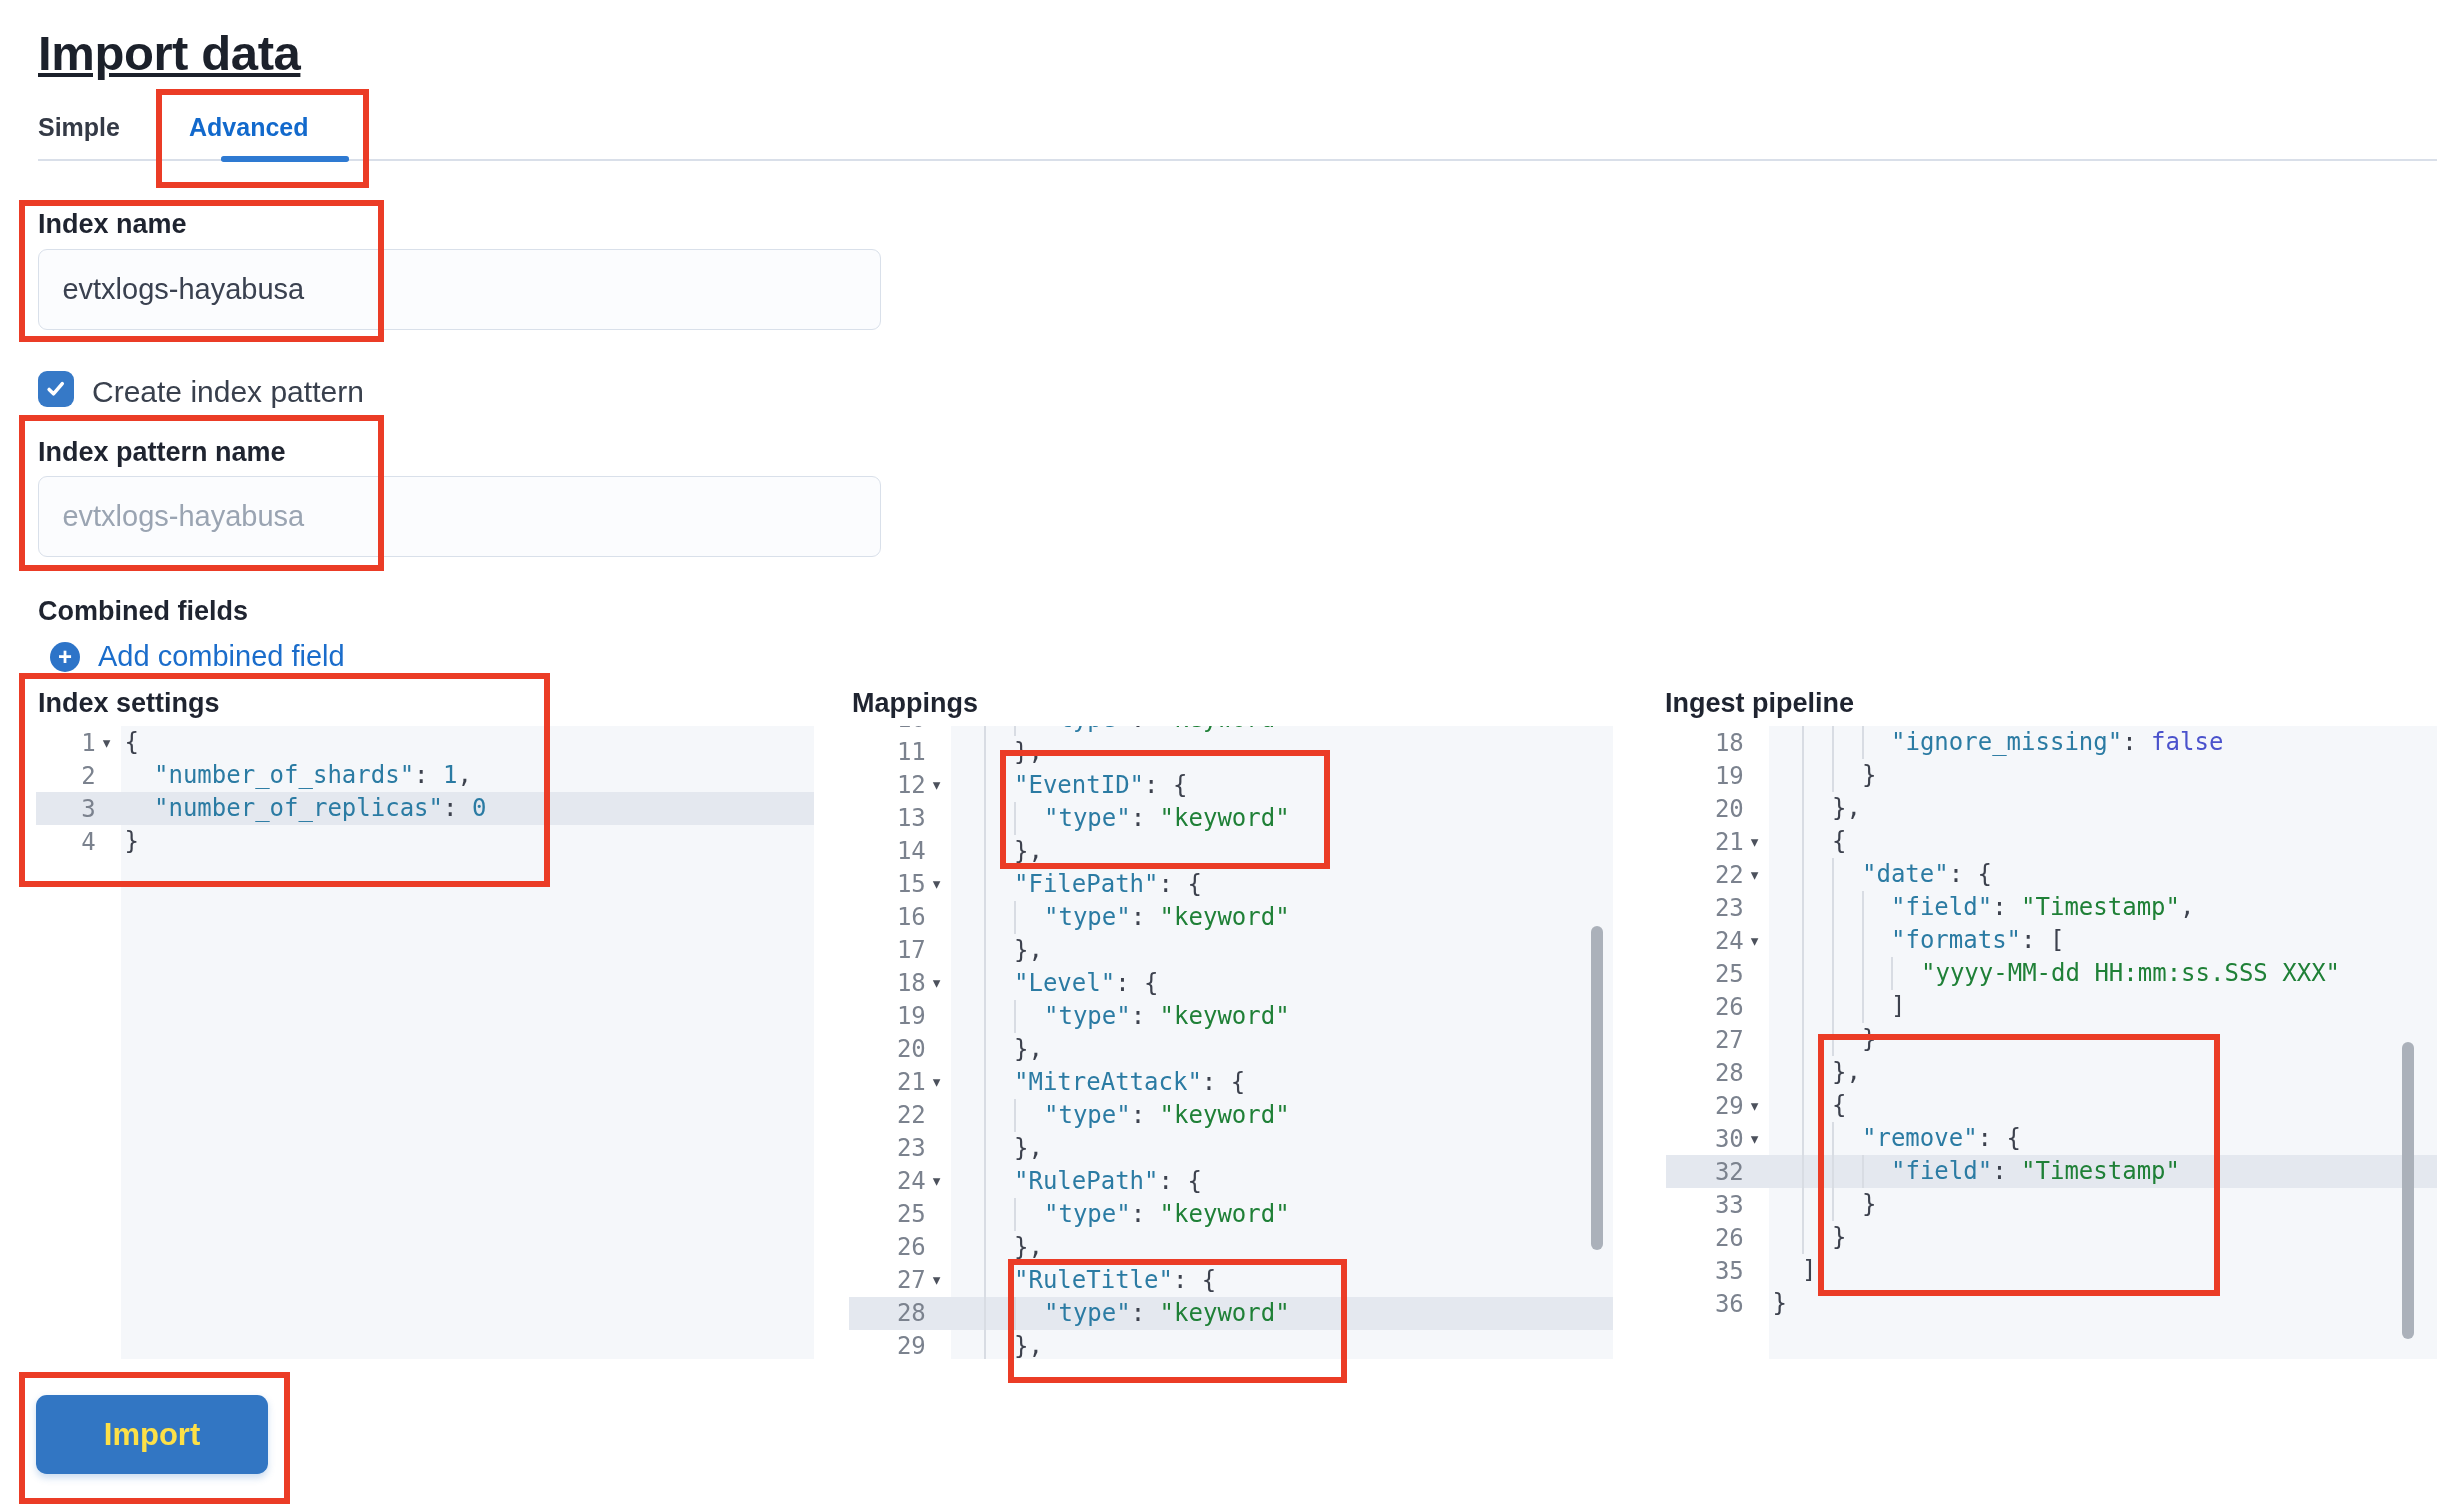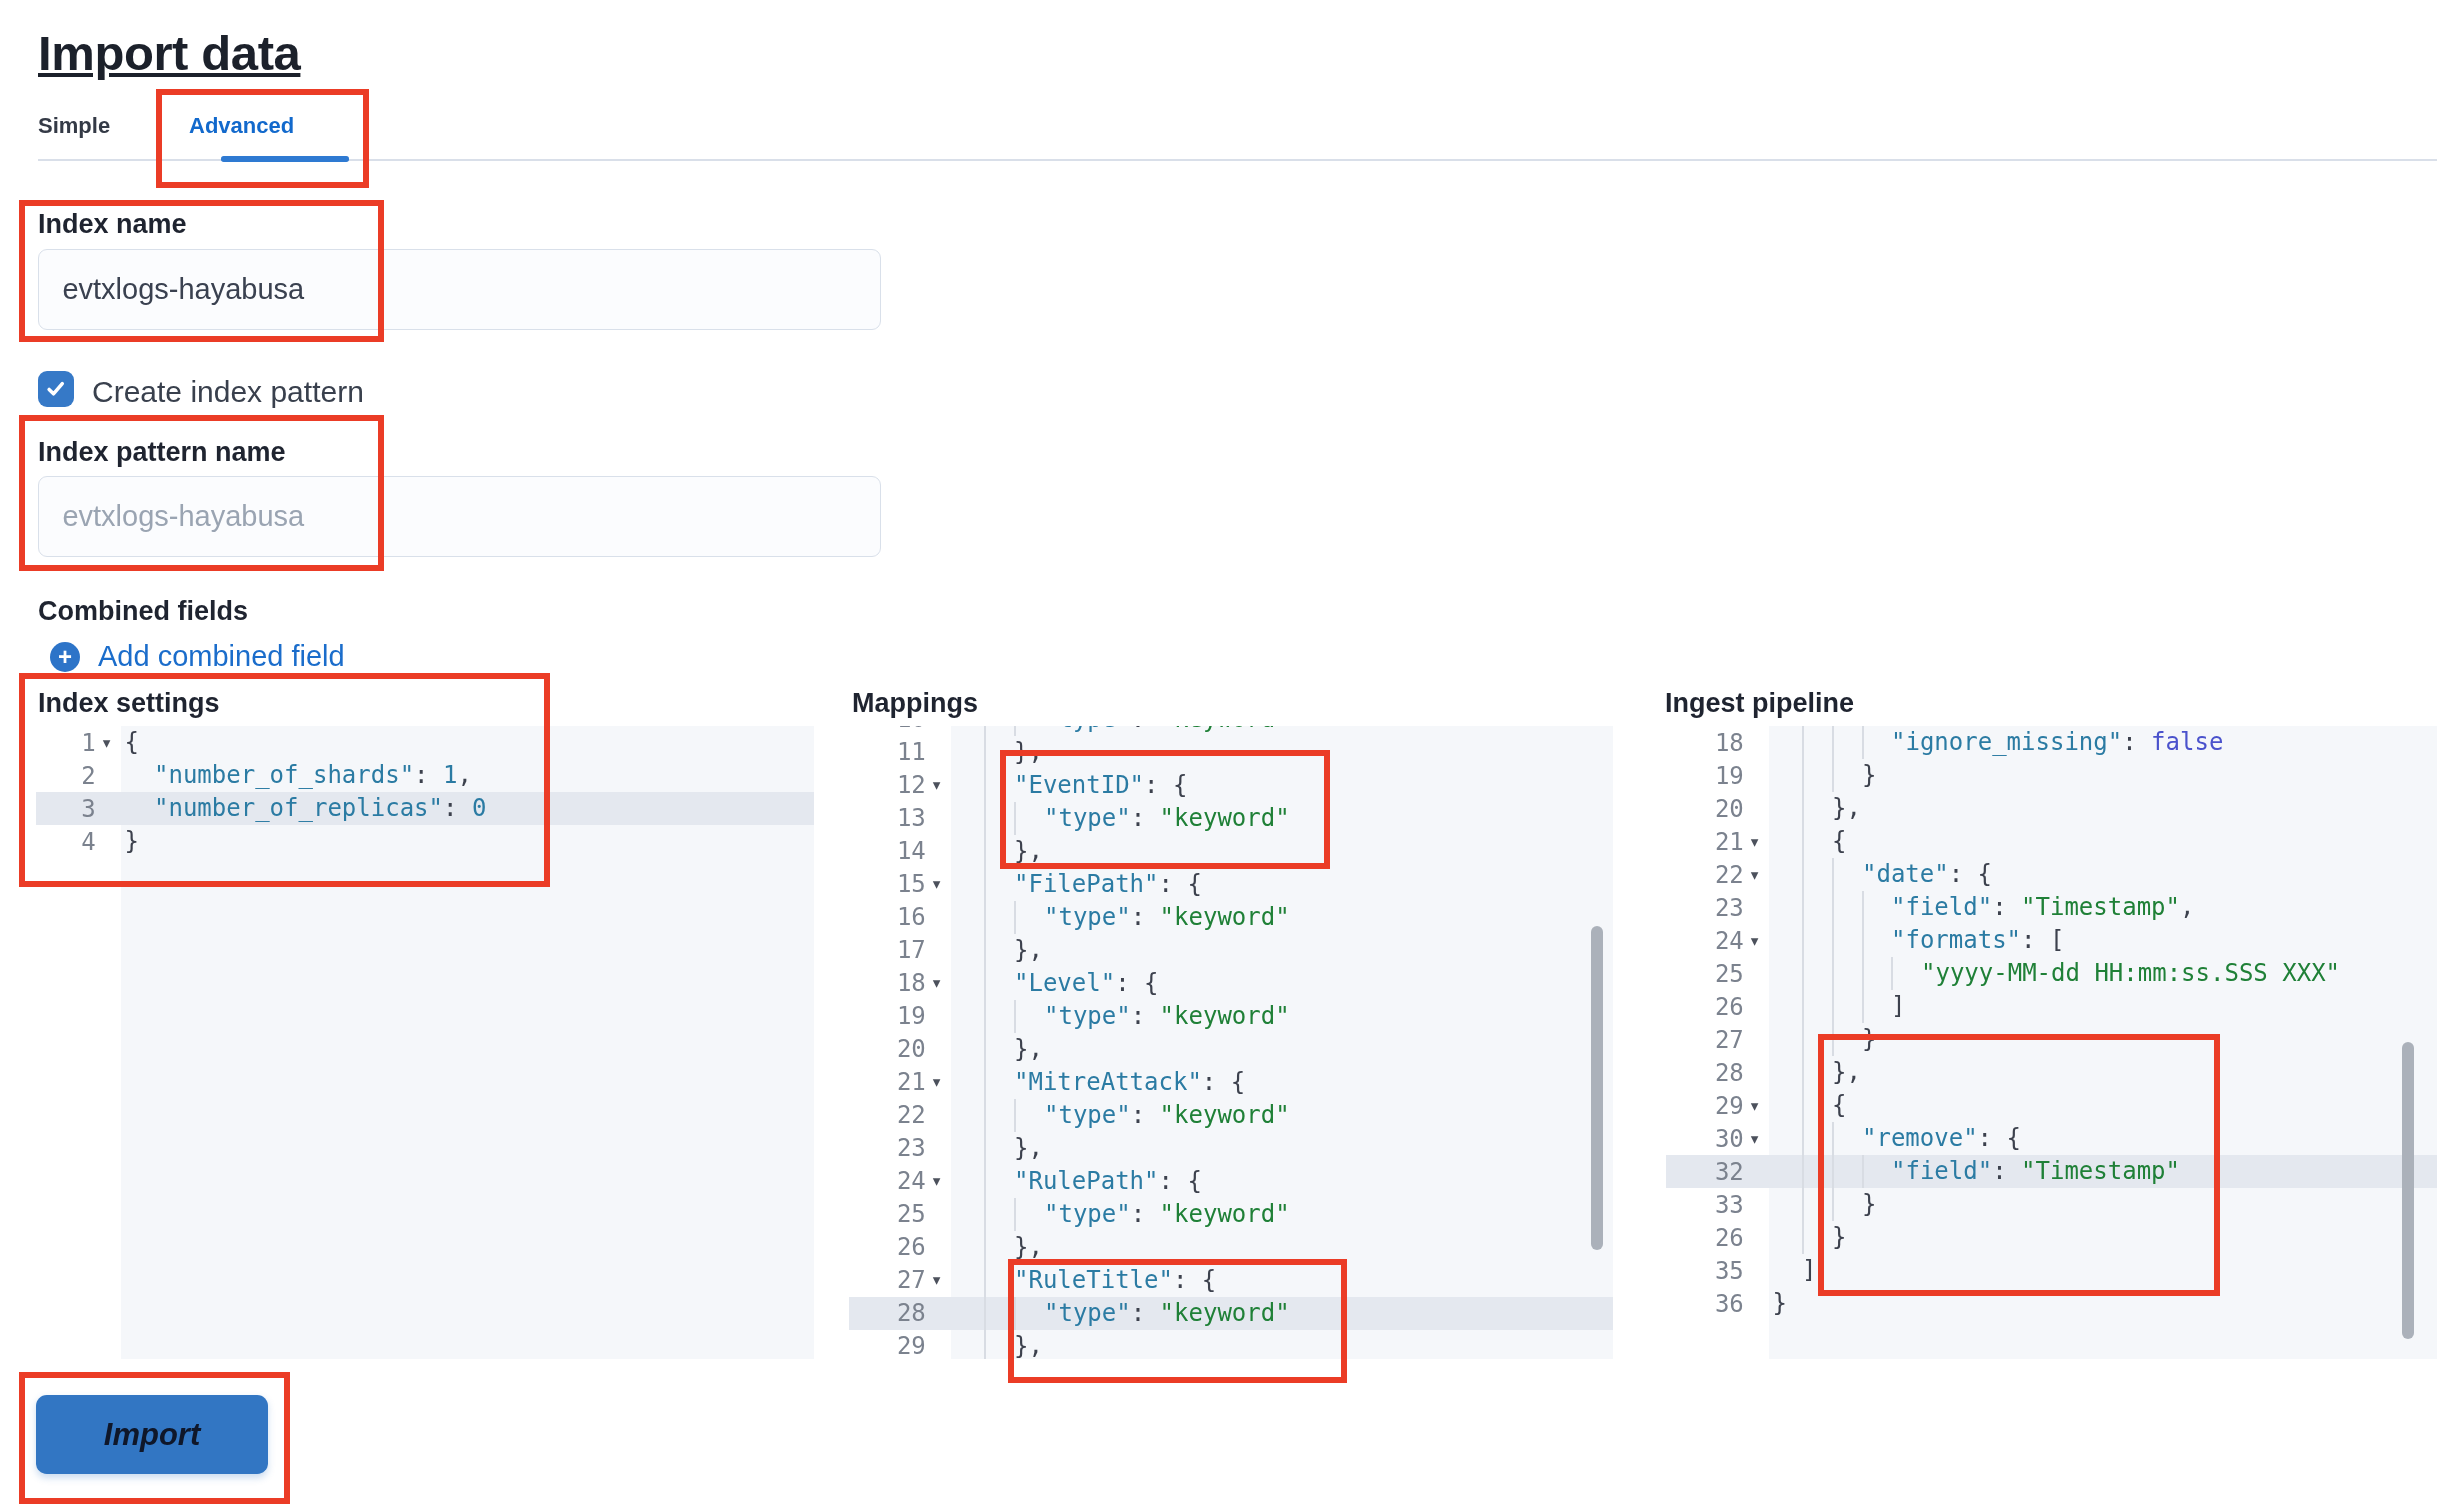--- a/index.html
+++ b/index.html
@@ -2,21 +2,21 @@
 <html style="font-size:14.4px"><head>
 <meta charset="utf-8">
 <style>
   html,body{margin:0;padding:0;background:#ffffff;}
   .page{position:relative;width:2438px;height:1508px;background:#ffffff;overflow:hidden;
         font-family:"Liberation Sans",sans-serif;color:#343741;}
   .abs{position:absolute;}
 
   
   .title{font-size:49px;font-weight:800;color:#1c212b;letter-spacing:-0.4px;}
-  .tab{font-size:22px;font-weight:700;}
+  .tab{font-size:25px;font-weight:700;}
   .tab-simple{color:#343a46;}
   .tab-advanced{color:#1269cc;}
   .tab-underline{height:6.3px;background:#2e7ad2;border-radius:2.7px;}
   .divider{height:1.8px;background:#d9dfe9;}
 
   
   .field-label{font-size:27px;font-weight:700;color:#1f2430;}
   .text-input{box-sizing:border-box;width:843px;height:81px;border:1.8px solid #d9e0ea;border-radius:9px;
       background:#fbfcfe;font-family:"Liberation Sans",sans-serif;font-size:29px;color:#3a4150;
       padding:0 0 0 23.4px;outline:none;}
@@ -50,23 +50,23 @@
   .tok-s{color:#1f8037;}
   .tok-n{color:#2b7ba3;}
   .tok-b{color:#4a52cc;}
   .vthumb{position:absolute;width:11.7px;border-radius:6.3px;background:#abb1ba;z-index:2;}
 
   
   .ann{position:absolute;border:6.3px solid #eb3c26;z-index:5;pointer-events:none;}
 
   
   .import-btn{position:absolute;display:flex;align-items:center;justify-content:center;
-      width:232px;height:79px;border:none;border-radius:10.8px;background:#3276c3;color:#0f172a;
+      width:232px;height:79px;border:none;border-radius:10.8px;background:#3276c3;color:#fde047;
       font-family:"Liberation Sans",sans-serif;font-size:31px;font-weight:600;cursor:pointer;
-      box-shadow:0 3.6px 7.2px rgba(50,118,195,0.25);font-style:italic;}
+      box-shadow:0 3.6px 7.2px rgba(50,118,195,0.25);}
 </style>
 </head>
 <body>
 
 <div class="page">
 
   <div class="abs title" style="left:38px;top:25px;text-decoration:underline;">Import data</div>
 
   <div class="abs tab tab-simple" style="left:38px;top:113px;">Simple</div>
   <div class="abs tab tab-advanced" style="left:189px;top:113px;">Advanced</div>

